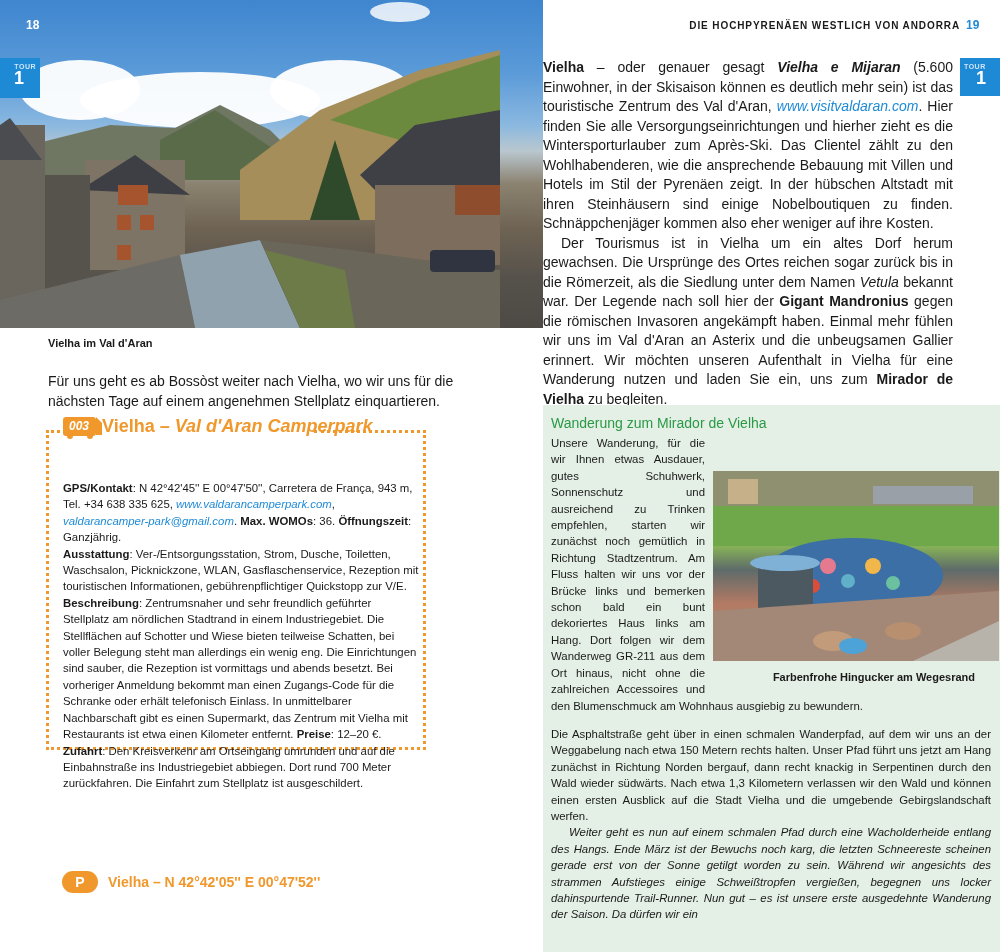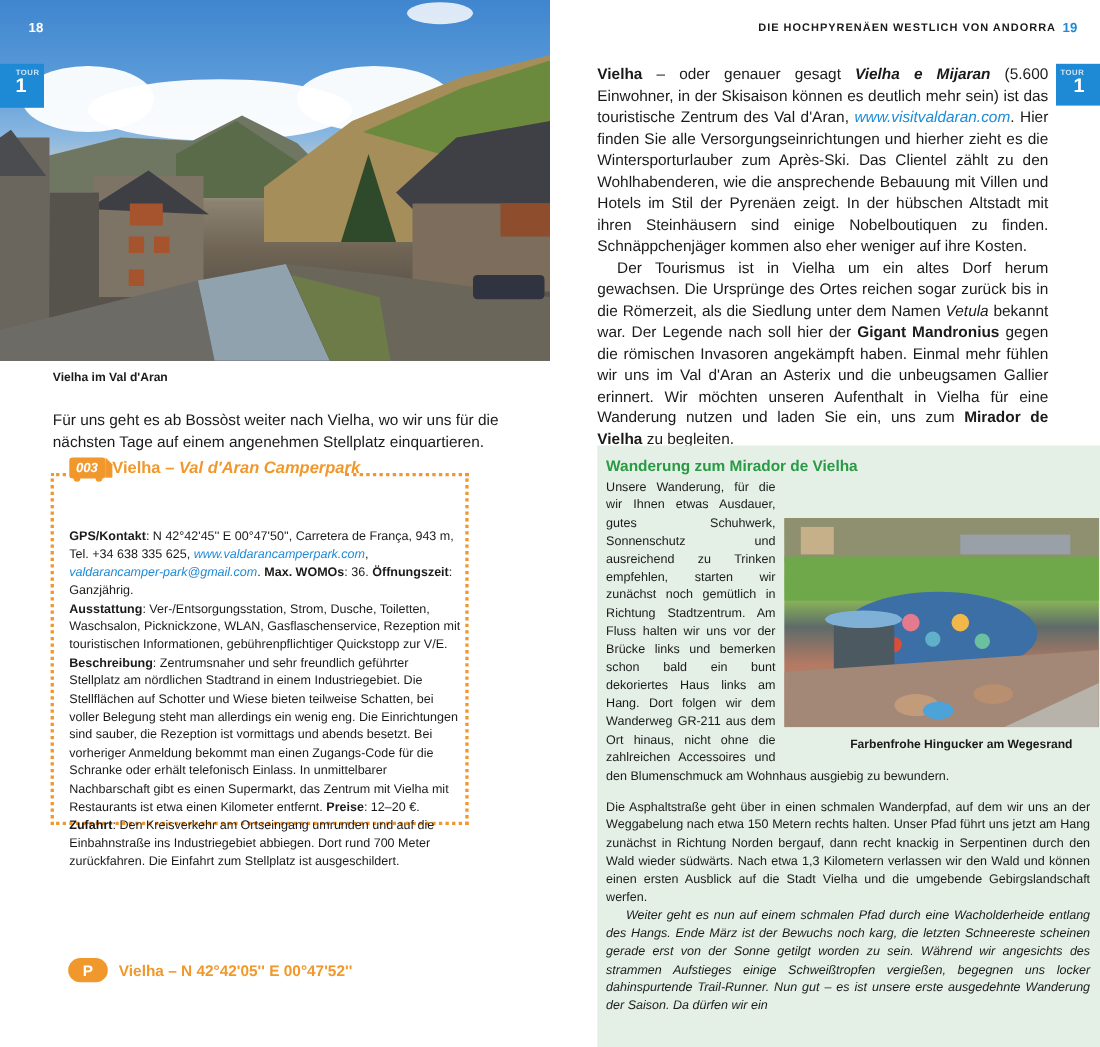--- a/index.html
+++ b/index.html
@@ -5,21 +5,21 @@
   * { box-sizing: border-box; margin: 0; padding: 0; }
   html, body { width: 1000px; height: 952px; background: #ffffff; overflow: hidden; }
   body { font-family: "Liberation Sans", "DejaVu Sans", sans-serif; color: #1a1a1a; position: relative; }
 
   .page { position: absolute; top: 0; height: 952px; }
   .page-left { left: 0; width: 500px; }
   .page-right { left: 500px; width: 500px; }
 
   
   .hero-photo {
-    position: absolute; left: 0; top: 0; width: 500px; height: 328px; overflow: hidden;
+    position: absolute; left: 0; top: 0; width: 543px; height: 328px; overflow: hidden;
     background: linear-gradient(180deg, #3f86cf 0%, #5a9ad8 22%, #8ab8e0 38%, #b9c7cf 46%, #8b8270 56%, #6e6353 70%, #55514b 85%, #4d4a45 100%);
   }
   .hero-photo svg { position: absolute; left: 0; top: 0; }
   .page-number-left {
     position: absolute; left: 26px; top: 18px; font-size: 12px; font-weight: bold; color: #ffffff;
   }
   .tour-tab {
     position: absolute; width: 40px; height: 40px; background: #1e8ad6; color: #fff; text-align: center;
   }
   .tour-tab .tour-word { font-size: 7px; font-weight: bold; letter-spacing: 0.5px; margin-top: 5px; display: block; text-align: right; padding-right: 4px; color: #cfe6f7; }
@@ -48,21 +48,21 @@
   .camper-header { position: absolute; left: 14px; top: -14px; display: flex; align-items: center; }
   .camper-badge {
     position: relative; background: #f0982c; color: #fff; font-weight: bold; font-size: 12px;
     padding: 2px 7px 3px 6px; border-radius: 3px; margin-right: 6px; font-style: italic;
   }
   .camper-badge::after {
     content: ""; position: absolute; right: -6px; top: 0; border-left: 6px solid #f0982c;
     border-top: 6px solid transparent; border-bottom: 12px solid #f0982c;
   }
   .camper-badge .wheel { position: absolute; bottom: -3px; width: 6px; height: 6px; background: #f0982c; border-radius: 50%; }
-  .camper-title { font-size: 15px; font-weight: bold; color: #f0982c; }
+  .camper-title { font-size: 18px; font-weight: bold; color: #f0982c; }
   .camper-title em { font-style: italic; }
   .camper-body { position: absolute; left: 14px; top: 24px; width: 356px; font-size: 11.4px; line-height: 16.4px; color: #1a1a1a; margin-top: 26px; }
   .camper-body b { font-weight: bold; }
   .link { color: #1e8ad6; font-style: italic; }
 
   .left-para2 { position: absolute; left: 48px; top: 779px; width: 412px; text-align: justify; }
 
   .parking {
     position: absolute; left: 62px; top: 871px; display: flex; align-items: center;
   }
@@ -78,21 +78,21 @@
   }
   .page-number-right { position: absolute; left: 466px; top: 18px; font-size: 12px; font-weight: bold; color: #1e8ad6; }
 
   .right-text { position: absolute; left: 43px; top: 58px; width: 410px; text-align: justify; }
   .right-text p { text-indent: 0; }
   .right-text p + p { text-indent: 18px; }
 
   .hike-box {
     position: absolute; left: 43px; top: 405px; width: 457px; height: 547px; background: #e4efe6;
   }
-  .hike-title { position: absolute; left: 8px; top: 10px; font-size: 14px; font-weight: bold; color: #2a9a45; }
+  .hike-title { position: absolute; left: 8px; top: 10px; font-size: 14px; font-weight: normal; color: #2a9a45; }
   .hike-text { position: absolute; left: 8px; top: 30px; width: 440px; font-size: 11.4px; line-height: 16.4px; color: #1a1a1a; }
   .hike-float { float: right; width: 286px; height: 212px; margin: 2px -8px 2px 8px; position: relative; }
   .hike-photo {
     width: 286px; height: 190px; overflow: hidden; position: relative;
     background: linear-gradient(180deg, #8b8f69 0%, #9aa575 18%, #6fa848 30%, #86b058 40%, #5e6b6a 52%, #b47a63 70%, #a08d7a 100%);
   }
   .hike-caption { position: absolute; right: 24px; top: 198px; font-size: 11px; font-weight: bold; color: #1a1a1a; text-align: center; }
   .hike-text p { text-align: justify; }
   .hike-text p.indent { text-indent: 18px; font-style: italic; }
 </style>

